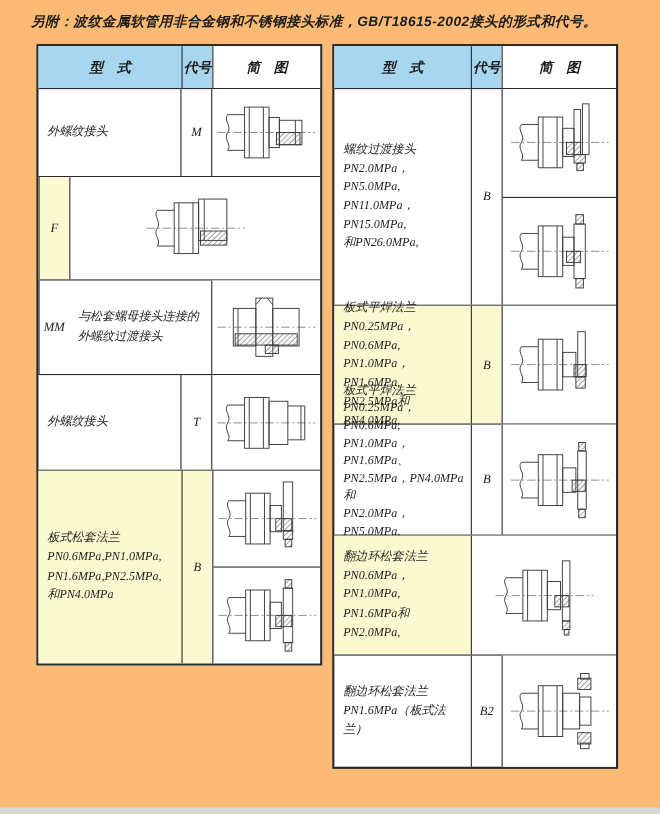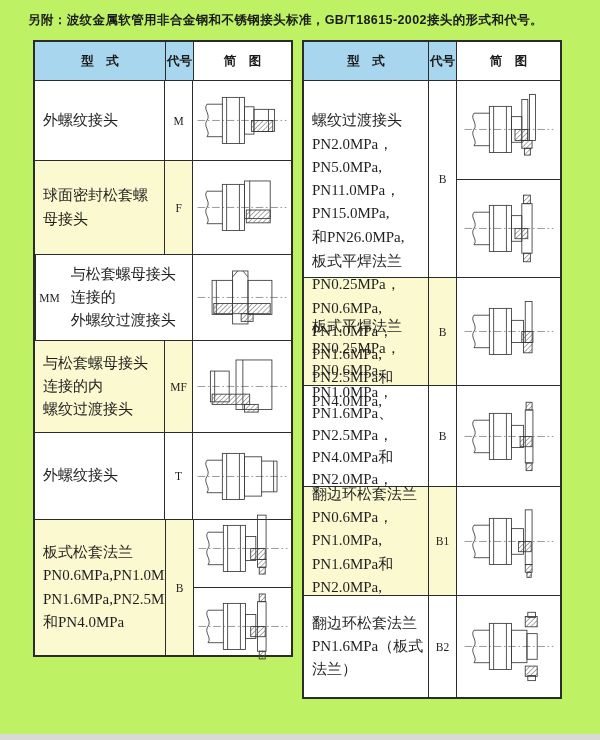--- a/index.html
+++ b/index.html
@@ -1,18 +1,18 @@
 <!DOCTYPE html>
 <html style="--header-bg: #a9d6ef; --highlight-bg: #fbf9d0; --border: #2b2b2b;"><head>
 <meta charset="utf-8">
 <style>
   html,body{margin:0;padding:0;}
   .page{
-    position:relative;width:600px;height:740px;background:#bef264;
-    font-family:"Liberation Serif", serif;overflow:hidden;
+    position:relative;width:600px;height:740px;background:#fdba74;
+    font-family:"Liberation Serif", serif;overflow:hidden;font-style:italic;
   }
   .title{
     position:absolute;left:28px;top:12px;width:560px;
     font-family:"Liberation Sans", sans-serif;font-weight:bold;
     font-size:12.5px;color:#1b1b1b;letter-spacing:.4px;
   }
   .tbl{
     position:absolute;top:40px;width:260px;box-sizing:border-box;
     border:2px solid var(--border);background:#fff;
     display:flex;flex-direction:column;
@@ -26,21 +26,21 @@
   .hcell{
     display:flex;align-items:center;justify-content:center;
     font-weight:bold;font-size:12.5px;color:#1a1a1a;
   }
   .c-type{width:130px;}
   .tbl-right .c-type{width:124px;}
   .c-code{width:28px;border-left:1px solid var(--border);}
   .c-diag{flex:1;border-left:1px solid var(--border);background:#fff;text-align:center;}
   .t-type{
     display:flex;align-items:center;padding:4px 4px 4px 8px;
-    font-size:15px;line-height:1.55;color:#1f1f1f;white-space:pre-line;
+    font-size:11px;line-height:1.55;color:#1f1f1f;white-space:pre-line;
   }
   .t-code{
     display:flex;align-items:center;justify-content:center;
     font-size:11.5px;color:#1f1f1f;
   }
   .t-diag{display:flex;align-items:center;justify-content:center;padding:2px;}
   .t-diag.split{flex-direction:column;padding:0;}
   .sub{flex:1;width:100%;display:flex;align-items:center;justify-content:center;box-sizing:border-box;}
   .sub + .sub{border-top:1px solid var(--border);}
   .hl .t-type,.hl .t-code{background:var(--highlight-bg);}
@@ -82,21 +82,20 @@
               <rect stroke="#3a3a3a" stroke-width="1" fill="none" x="58" y="29" width="11" height="32"></rect>
               <rect stroke="#3a3a3a" stroke-width="1" fill="none" x="69" y="32" width="24" height="26"></rect>
               <line stroke="#3a3a3a" stroke-width="1" fill="none" x1="86" y1="32" x2="86" y2="58"></line>
               <rect stroke="#3a3a3a" stroke-width="1" fill="url(#ht0)" x="66" y="45" width="25" height="13"></rect>
             </svg>
           </div>
       </div>
     </div>
 
     <div class="row hl" style="height:94px">
-      <div class="cell c-type t-type">球面密封松套螺母接头</div>
       <div class="cell c-code t-code">F</div>
       <div class="cell c-diag t-diag">
         <div class="dwg">
             <svg viewBox="0 0 110 90">
               <defs>
                 <pattern id="ht1" width="4" height="4" patternUnits="userSpaceOnUse" patternTransform="rotate(45)">
                   <line x1="0" y1="0" x2="0" y2="4" stroke="#5a5a5a" stroke-width="1.2"></line>
                 </pattern>
               </defs>
               <line x1="3" y1="45" x2="107" y2="45" stroke="#6b6b6b" stroke-width="0.8" stroke-dasharray="9 3 2 3"></line>
@@ -130,43 +129,20 @@
               <rect stroke="#3a3a3a" stroke-width="1" fill="none" x="44" y="14" width="18" height="62"></rect>
               <path stroke="#3a3a3a" stroke-width="1" fill="none" d="M44,21L50,14M62,21L56,14"></path>
               <rect stroke="#3a3a3a" stroke-width="1" fill="none" x="62" y="25" width="28" height="40"></rect>
               <rect stroke="#3a3a3a" stroke-width="1" fill="url(#ht2)" x="22" y="52" width="66" height="12"></rect>
               <rect stroke="#3a3a3a" stroke-width="1" fill="url(#ht2)" x="54" y="64" width="14" height="9"></rect>
             </svg>
           </div>
       </div>
     </div>
 
-    <div class="row hl" style="height:92px">
-      <div class="cell c-type t-type">与松套螺母接头连接的内
-螺纹过渡接头</div>
-      <div class="cell c-code t-code">MF</div>
-      <div class="cell c-diag t-diag">
-        <div class="dwg">
-            <svg viewBox="0 0 110 90">
-              <defs>
-                <pattern id="ht3" width="4" height="4" patternUnits="userSpaceOnUse" patternTransform="rotate(45)">
-                  <line x1="0" y1="0" x2="0" y2="4" stroke="#5a5a5a" stroke-width="1.2"></line>
-                </pattern>
-              </defs>
-              <line x1="3" y1="45" x2="107" y2="45" stroke="#6b6b6b" stroke-width="0.8" stroke-dasharray="9 3 2 3"></line>
-              <rect stroke="#3a3a3a" stroke-width="1" fill="none" x="18" y="27" width="22" height="36"></rect>
-              <line stroke="#3a3a3a" stroke-width="1" fill="none" x1="23" y1="27" x2="23" y2="63"></line>
-              <rect stroke="#3a3a3a" stroke-width="1" fill="none" x="48" y="14" width="42" height="58"></rect>
-              <line stroke="#3a3a3a" stroke-width="1" fill="none" x1="56" y1="14" x2="56" y2="72"></line>
-              <rect stroke="#3a3a3a" stroke-width="1" fill="url(#ht3)" x="20" y="54" width="44" height="12"></rect>
-              <rect stroke="#3a3a3a" stroke-width="1" fill="url(#ht3)" x="58" y="66" width="16" height="9"></rect>
-            </svg>
-          </div>
-      </div>
-    </div>
 
     <div class="row" style="height:87px">
       <div class="cell c-type t-type">外螺纹接头</div>
       <div class="cell c-code t-code">T</div>
       <div class="cell c-diag t-diag">
         <div class="dwg">
             <svg viewBox="0 0 110 90">
               <defs>
                 <pattern id="ht4" width="4" height="4" patternUnits="userSpaceOnUse" patternTransform="rotate(45)">
                   <line x1="0" y1="0" x2="0" y2="4" stroke="#5a5a5a" stroke-width="1.2"></line>
@@ -178,21 +154,21 @@
               <line stroke="#3a3a3a" stroke-width="1" fill="none" x1="37" y1="18" x2="37" y2="72"></line>
               <line stroke="#3a3a3a" stroke-width="1" fill="none" x1="52" y1="18" x2="52" y2="72"></line>
               <rect stroke="#3a3a3a" stroke-width="1" fill="none" x="58" y="22" width="20" height="46"></rect>
               <path stroke="#3a3a3a" stroke-width="1" fill="none" d="M78,27H96V63H78"></path>
               <line stroke="#3a3a3a" stroke-width="1" fill="none" x1="92" y1="27" x2="92" y2="63"></line>
             </svg>
           </div>
       </div>
     </div>
 
-    <div class="row hl" style="height:136px">
+    <div class="row hl" style="height:176px">
       <div class="cell c-type t-type">板式松套法兰
 PN0.6MPa,PN1.0MPa,
 PN1.6MPa,PN2.5MPa,
 和PN4.0MPa</div>
       <div class="cell c-code t-code">B</div>
       <div class="cell c-diag t-diag split">
         <div class="sub">
           <div class="dwg">
               <svg viewBox="0 0 110 90">
                 <defs>
@@ -354,21 +330,20 @@
               <rect stroke="#3a3a3a" stroke-width="1" fill="url(#ht10)" x="75" y="76" width="7" height="9"></rect>
             </svg>
           </div>
       </div>
     </div>
 
     <div class="row hl" style="height:109px">
       <div class="cell c-type t-type">翻边环松套法兰
 PN0.6MPa，PN1.0MPa,
 PN1.6MPa和PN2.0MPa,</div>
-      <div class="cell c-code t-code">B1</div>
       <div class="cell c-diag t-diag">
         <div class="dwg">
             <svg viewBox="0 0 110 90">
               <defs>
                 <pattern id="ht11" width="4" height="4" patternUnits="userSpaceOnUse" patternTransform="rotate(45)">
                   <line x1="0" y1="0" x2="0" y2="4" stroke="#5a5a5a" stroke-width="1.2"></line>
                 </pattern>
               </defs>
               <line x1="3" y1="45" x2="107" y2="45" stroke="#6b6b6b" stroke-width="0.8" stroke-dasharray="9 3 2 3"></line>
               <path stroke="#3a3a3a" stroke-width="1" fill="none" d="M32,26H14C9,32 19,38 14,45C9,52 19,58 14,64H32"></path>

